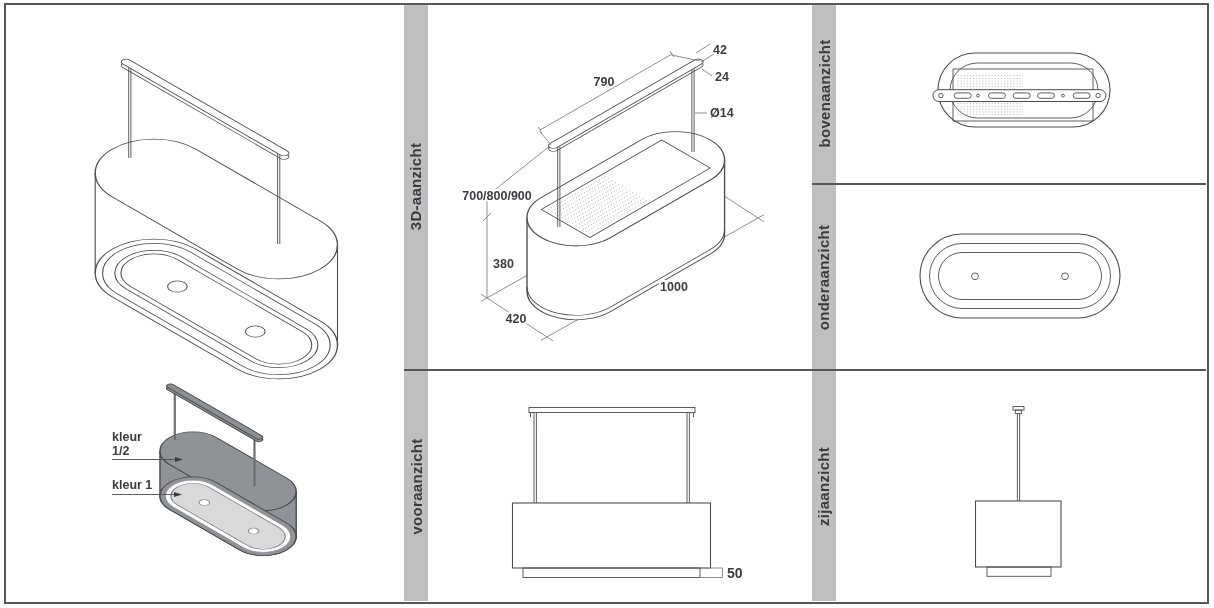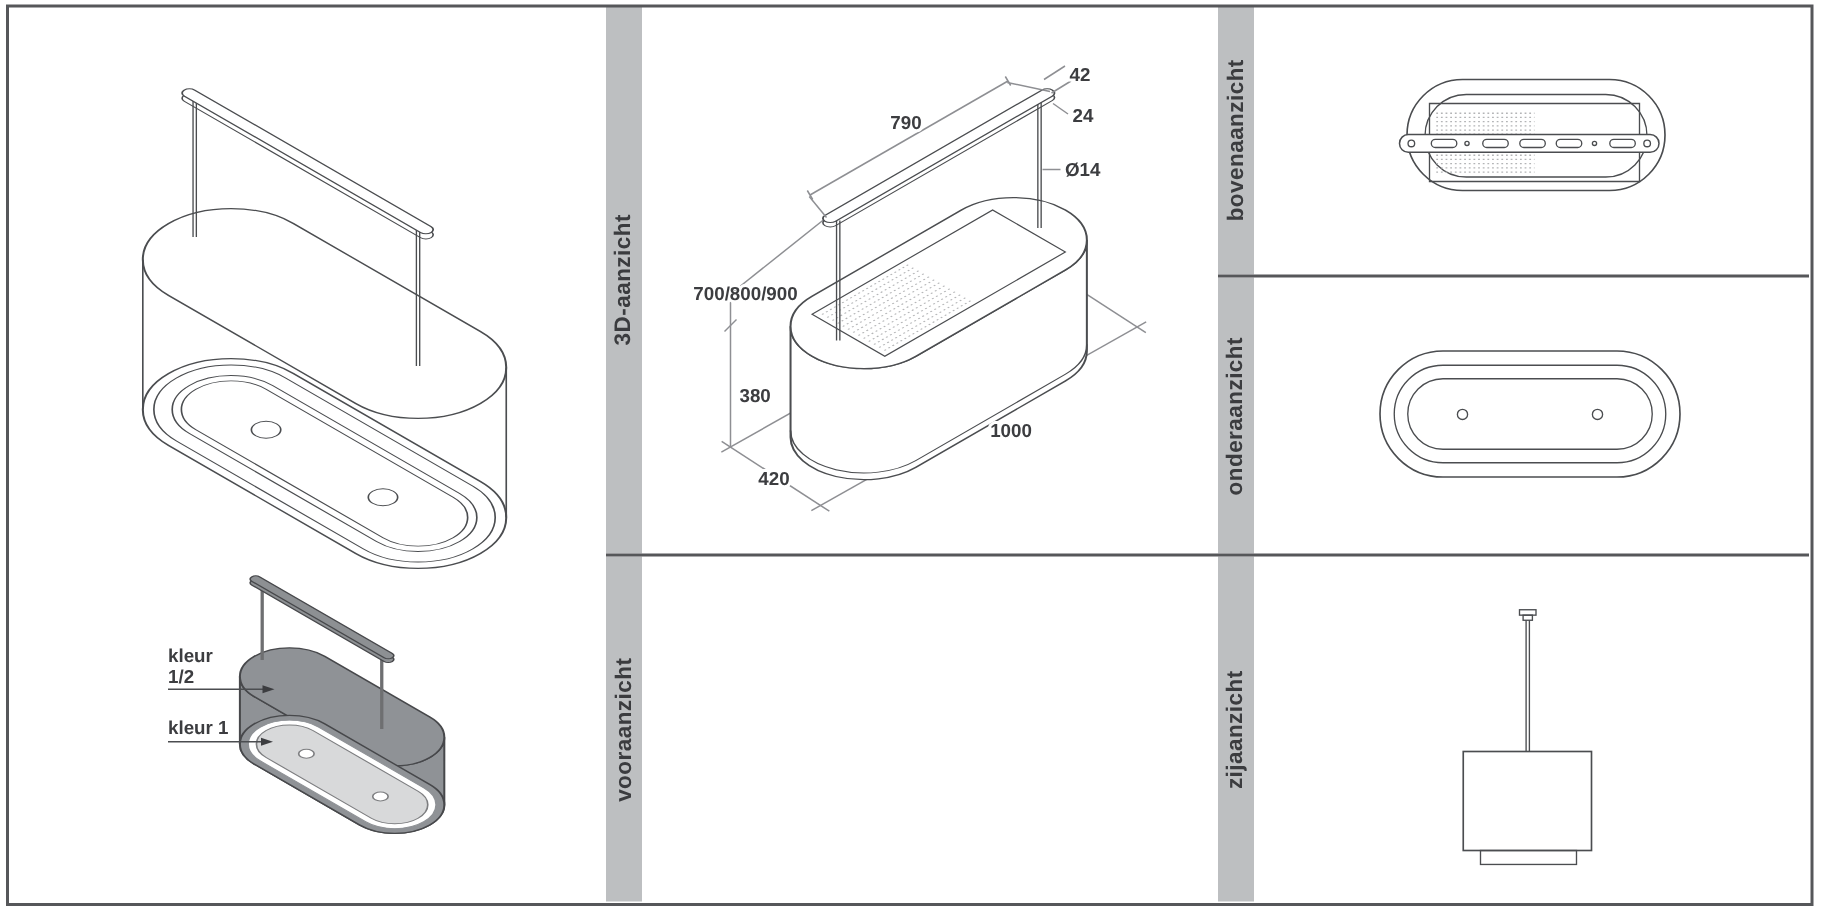--- a/index.html
+++ b/index.html
@@ -169,20 +169,41 @@
       <text class="dtext" x="715" y="81">24</text>
       <text class="dtext" x="710" y="117">Ø14</text>
       <text class="dtext" x="497" y="200" text-anchor="middle">700/800/900</text>
       <text class="dtext" x="493" y="268">380</text>
       <text class="dtext" x="674" y="291" text-anchor="middle">1000</text>
       <text class="dtext" x="516" y="323" text-anchor="middle">420</text>
     </g>
   </svg>
   </div>
 
+  <div class="panel" style="left:428px;top:371px;">
+  <svg width="384" height="230" viewBox="428 371 384 230">
+    <g>
+      <rect class="lnt" x="529" y="407.5" width="166" height="5"></rect>
+      <line class="lnt" x1="530.5" y1="412.5" x2="530.5" y2="417"></line>
+      <line class="lnt" x1="693.5" y1="412.5" x2="693.5" y2="417"></line>
+      <line class="lnt" x1="534" y1="412.5" x2="534" y2="503"></line>
+      <line class="lnt" x1="536.4" y1="412.5" x2="536.4" y2="503"></line>
+      <line class="lnt" x1="687" y1="412.5" x2="687" y2="503"></line>
+      <line class="lnt" x1="689.4" y1="412.5" x2="689.4" y2="503"></line>
+      <rect class="ln" x="512.5" y="503" width="198" height="65"></rect>
+      <rect class="lnt" x="523" y="568" width="177" height="9.5"></rect>
+      <g class="dim">
+        <line x1="710.5" y1="568" x2="722.5" y2="568"></line>
+        <line x1="700" y1="577.5" x2="722.5" y2="577.5"></line>
+        <line x1="722.5" y1="568" x2="722.5" y2="577.5"></line>
+      </g>
+      <text class="dtext-lg" x="727" y="578">50</text>
+    </g>
+  </svg>
+  </div>
 
   <div class="panel" style="left:836px;top:4px;">
   <svg width="370" height="179" viewBox="836 4 370 179">
     <g>
       <path class="ln" d="M975 53 H1073 A37 37 0 0 1 1073 127 H975 A37 37 0 0 1 975 53 Z"></path>
       <path class="lnt" d="M977.5 63 H1070.5 A27.5 27.5 0 0 1 1070.5 118 H977.5 A27.5 27.5 0 0 1 977.5 63 Z"></path>
       <path class="lnt" d="M953 69 H1093 V121 H953 Z"></path>
       <path class="hatch" d="M957.5 75.5 H1023 M957.5 78.3 H1023 M957.5 81.1 H1023 M957.5 83.9 H1023 M957.5 86.7 H1023 M957.5 89.5 H1023 M957.5 92.3 H1023 M957.5 95.1 H1023 M957.5 97.9 H1023 M957.5 100.7 H1023 M957.5 103.5 H1023 M957.5 106.3 H1023 M957.5 109.1 H1023 M957.5 111.9 H1023 M957.5 114.7 H1023"></path>
       <path class="wfill" style="stroke-width:1" d="M938.9 89.7 H1100.1 A5.9 5.9 0 0 1 1100.1 101.5 H938.9 A5.9 5.9 0 0 1 938.9 89.7 Z"></path>
       <g class="lnt">

